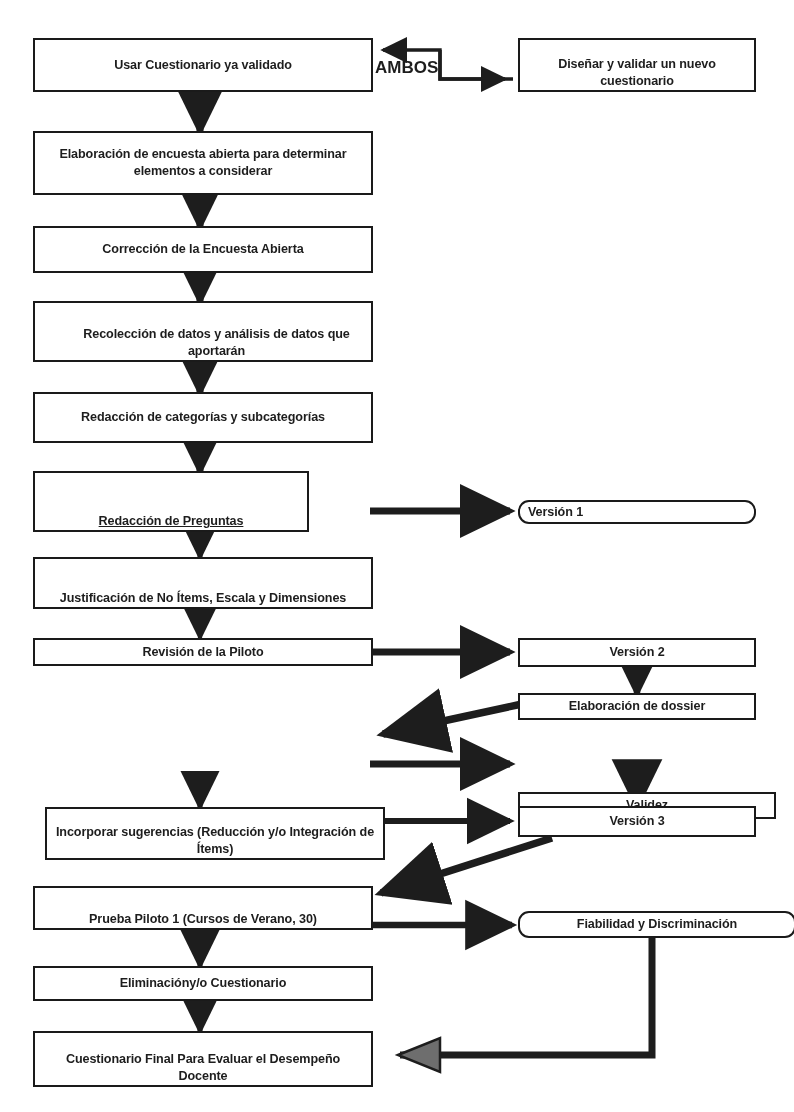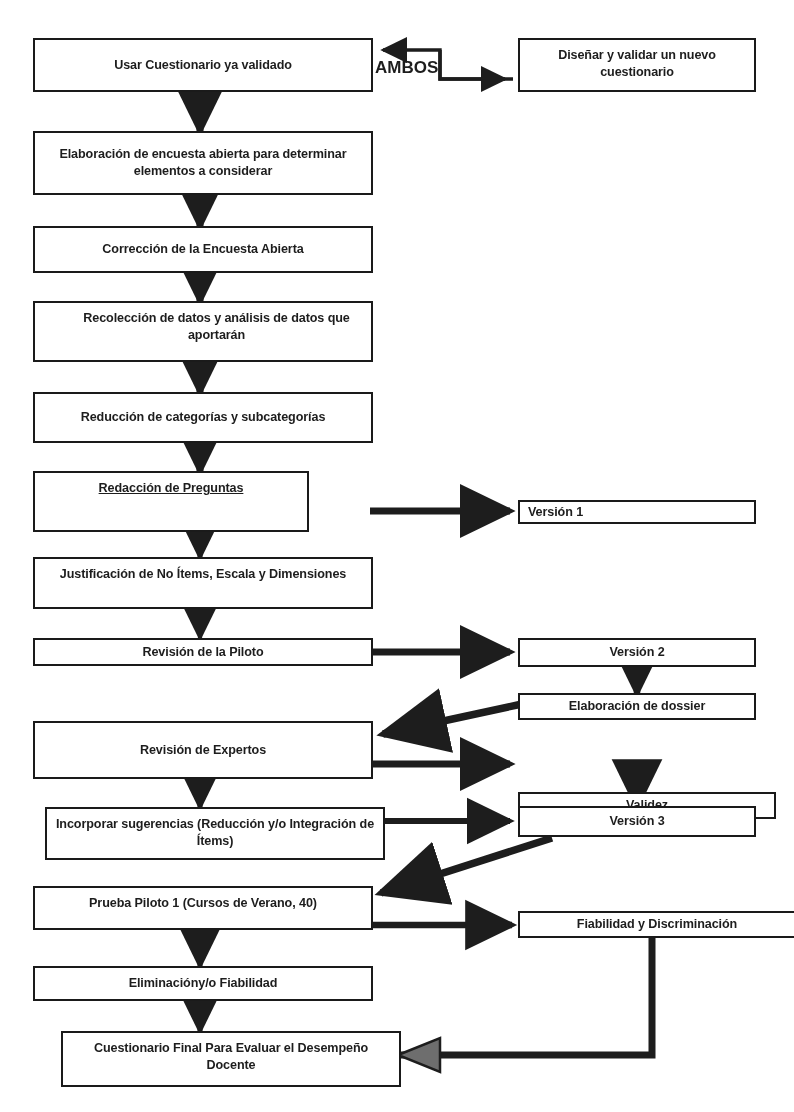--- a/index.html
+++ b/index.html
@@ -29,30 +29,31 @@
     text-align: center;
     color: #1d1d1d;
     font-weight: bold;
     font-size: 12.6px;
     line-height: 1.35;
     letter-spacing: -0.1px;
     padding: 0 6px;
     z-index: 5;
   }
   .node.topalign {
-    align-items: flex-start;
+    align-items: flex-end;
     padding-top: 7px;
   }
   .node.leftalign {
     justify-content: flex-start;
     text-align: left;
     padding-left: 8px;
   }
   .node.thin {
     border-width: 2px;
+    border-radius: 11px;
   }
   .node .label {
     display: block;
     width: 100%;
   }
   svg.arrow-layer {
     position: absolute;
     left: 0;
     top: 0;
     width: 794px;
@@ -148,21 +149,21 @@
 
   <div class="node" style="left:33px; top:226px; width:340px; height:47px;">
     <span class="label">Corrección de la Encuesta Abierta</span>
   </div>
 
   <div class="node topalign" style="left:33px; top:301px; width:340px; height:61px;padding-left:33px;">
     <span class="label">Recolección de datos y análisis de datos que aportarán</span>
   </div>
 
   <div class="node" style="left:33px; top:392px; width:340px; height:51px;">
-    <span class="label">Reducción de categorías y subcategorías</span>
+    <span class="label">Redacción de categorías y subcategorías</span>
   </div>
 
   <div class="node topalign" style="left:33px; top:471px; width:276px; height:61px;text-decoration:underline;">
     <span class="label">Redacción de Preguntas</span>
   </div>
   <div class="node leftalign thin" style="left:518px; top:500px; width:238px; height:24px;">
     <span class="label">Versión 1</span>
   </div>
 
   <div class="node topalign" style="left:33px; top:557px; width:340px; height:52px;">
@@ -173,42 +174,39 @@
     <span class="label">Revisión de la Piloto</span>
   </div>
   <div class="node" style="left:518px; top:638px; width:238px; height:29px;">
     <span class="label">Versión 2</span>
   </div>
 
   <div class="node" style="left:518px; top:693px; width:238px; height:27px;">
     <span class="label">Elaboración de dossier</span>
   </div>
 
-  <div class="node" style="left:33px; top:721px; width:340px; height:58px;">
-    <span class="label">Revisión de Expertos</span>
-  </div>
   <div class="node" style="left:518px; top:792px; width:258px; height:27px;">
     <span class="label">Validez</span>
   </div>
 
   <div class="node topalign" style="left:33px; top:807px; width:340px; height:53px;margin-left:12px;">
     <span class="label">Incorporar sugerencias (Reducción y/o Integración de Ítems)</span>
   </div>
   <div class="node" style="left:518px; top:806px; width:238px; height:31px;">
     <span class="label">Versión 3</span>
   </div>
 
   <div class="node topalign" style="left:33px; top:886px; width:340px; height:44px;">
-    <span class="label">Prueba Piloto 1 (Cursos de Verano, 40)</span>
+    <span class="label">Prueba Piloto 1 (Cursos de Verano, 30)</span>
   </div>
   <div class="node thin" style="left:518px; top:911px; width:278px; height:27px;">
     <span class="label">Fiabilidad y Discriminación</span>
   </div>
 
   <div class="node" style="left:33px; top:966px; width:340px; height:35px;">
-    <span class="label">Eliminacióny/o Fiabilidad</span>
-  </div>
-
-  <div class="node topalign" style="left:33px; top:1031px; width:340px; height:56px;margin-left:28px;">
+    <span class="label">Eliminacióny/o Cuestionario</span>
+  </div>
+
+  <div class="node topalign" style="left:33px; top:1031px; width:340px; height:56px;">
     <span class="label">Cuestionario Final Para Evaluar el Desempeño Docente</span>
   </div>
 
 </div>
 
 </body></html>

